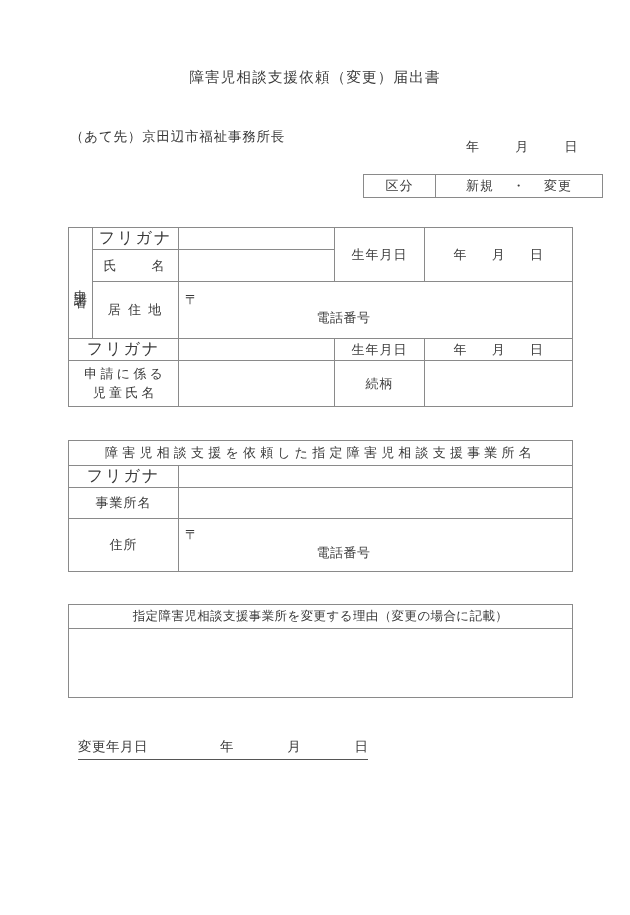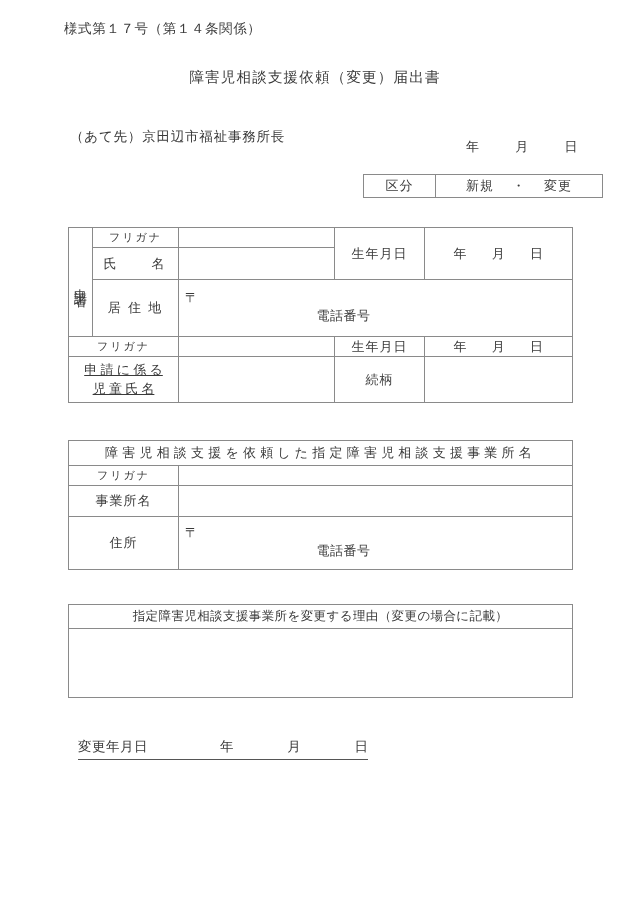--- a/index.html
+++ b/index.html
@@ -109,21 +109,21 @@
     vertical-align: middle;
     text-align: center;
   }
   .dashed-bottom { border-bottom: 1px dashed #8a8a8a !important; }
 
   .sp1 { letter-spacing: 1px; }
   .sp2 { letter-spacing: 2px; }
   .sp3 { letter-spacing: 3px; }
 
   .small-kana {
-    font-size: 11px;
+    font-size: 16px;
     letter-spacing: 2px;
     font-family: Liberation Serif, serif;
   }
 
   
   .vert {
     writing-mode: vertical-rl;
     text-orientation: upright;
     margin: 0 auto;
     letter-spacing: 3px;
@@ -199,21 +199,20 @@
     display: flex;
     justify-content: space-between;
     padding-left: 72px;
   }
 </style>
 </head>
 <body>
 
 <div class="page">
 
-  <div class="abs t-form-no">様式第１７号（第１４条関係）</div>
 
   <div class="abs t-title">障害児相談支援依頼（変更）届出書</div>
 
   <div class="abs t-addressee">（あて先）京田辺市福祉事務所長</div>
 
   <div class="abs t-date-line">
     <span>年</span>
     <span>月</span>
     <span>日</span>
   </div>
@@ -276,21 +275,21 @@
         <td>
           <div class="date-cells">
             <span>年</span>
             <span>月</span>
             <span>日</span>
           </div>
         </td>
       </tr>
 
       <tr>
-        <td colspan="2" class="two-line" style="height:45px;text-decoration:underline;">
+        <td colspan="2" class="two-line" style="height:45px;">
           <div>申 請 に 係 る</div>
           <div>児 童 氏 名</div>
         </td>
         <td rowspan="1"></td>
         <td class="sp1">続柄</td>
         <td></td>
       </tr>
     </tbody>
   </table>
 

